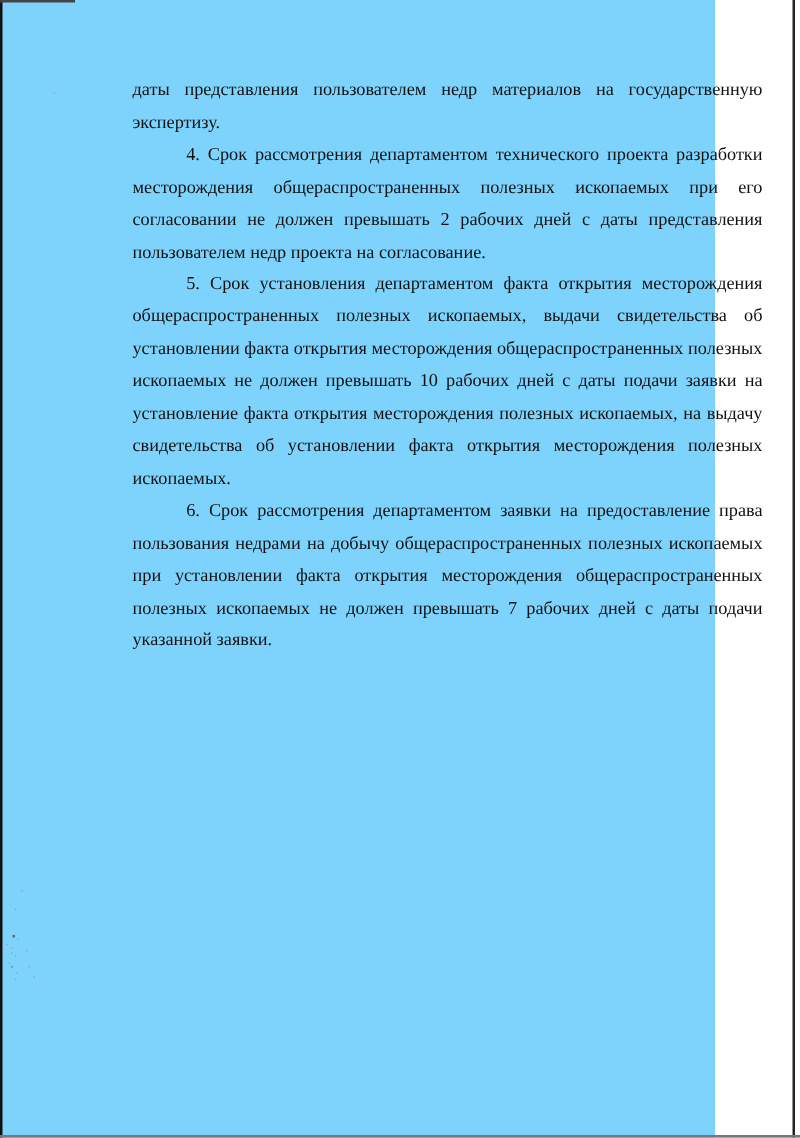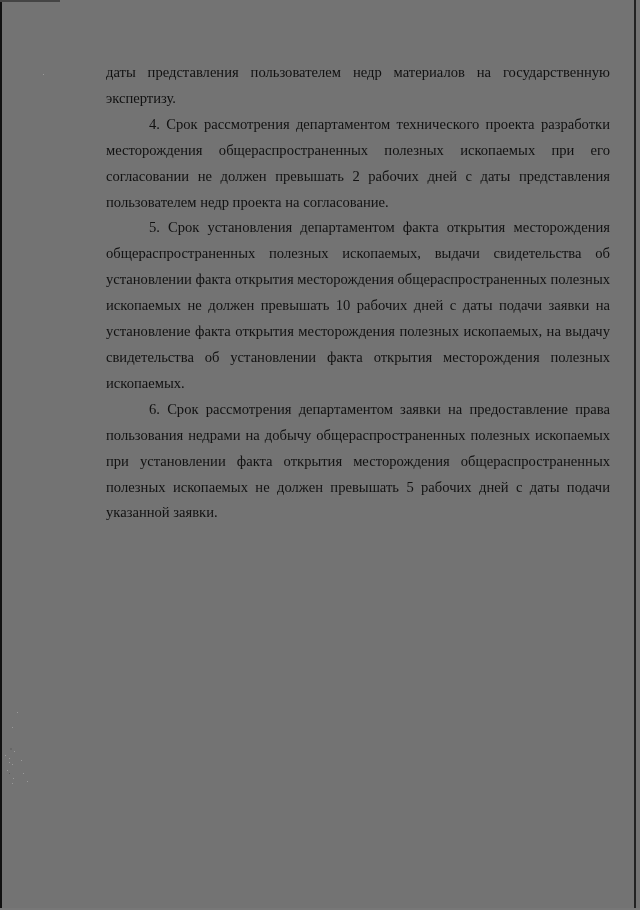--- a/index.html
+++ b/index.html
@@ -1,20 +1,20 @@
 <!DOCTYPE html>
 <html><head>
   <meta charset="utf-8">
   <style>
     html, body { margin: 0; padding: 0; }
     body {
       width: 640px; height: 910px; background: #ffffff; position: relative; overflow: hidden;
     }
     .page {
-      position: absolute; left: 0; top: 0; width: 640px; height: 910px; background: #737373;
+      position: absolute; left: 0; top: 0; width: 572px; height: 910px; background: #7dd3fc;
     }
     .edge-left {
       position: absolute; left: 0; top: 0; width: 2px; height: 910px; background: #111;
     }
     .edge-top {
       position: absolute; left: 0; top: 0; width: 60px; height: 2px; background: #444;
     }
     .edge-right {
       position: absolute; left: 634px; top: 0; width: 2px; height: 910px; background: #222;
     }
@@ -55,15 +55,15 @@
     <div class="speck" style="left:13px;top:778px"></div>
     <div class="speck" style="left:27px;top:781px"></div>
     <div class="speck" style="left:12px;top:783px"></div>
     <div class="speck" style="left:43px;top:74px"></div>
   </div>
 
   <div class="content">
     <p class="para">даты представления пользователем недр материалов на государственную экспертизу.</p>
     <p class="para indent">4. Срок рассмотрения департаментом технического проекта разработки месторождения общераспространенных полезных ископаемых при его согласовании не должен превышать 2 рабочих дней с даты представления пользователем недр проекта на согласование.</p>
     <p class="para indent">5. Срок установления департаментом факта открытия месторождения общераспространенных полезных ископаемых, выдачи свидетельства об установлении факта открытия месторождения общераспространенных полезных ископаемых не должен превышать 10 рабочих дней с даты подачи заявки на установление факта открытия месторождения полезных ископаемых, на выдачу свидетельства об установлении факта открытия месторождения полезных ископаемых.</p>
-    <p class="para indent">6. Срок рассмотрения департаментом заявки на предоставление права пользования недрами на добычу общераспространенных полезных ископаемых при установлении факта открытия месторождения общераспространенных полезных ископаемых не должен превышать 5 рабочих дней с даты подачи указанной заявки.</p>
+    <p class="para indent">6. Срок рассмотрения департаментом заявки на предоставление права пользования недрами на добычу общераспространенных полезных ископаемых при установлении факта открытия месторождения общераспространенных полезных ископаемых не должен превышать 7 рабочих дней с даты подачи указанной заявки.</p>
   </div>
 </div>
 
 </body></html>

